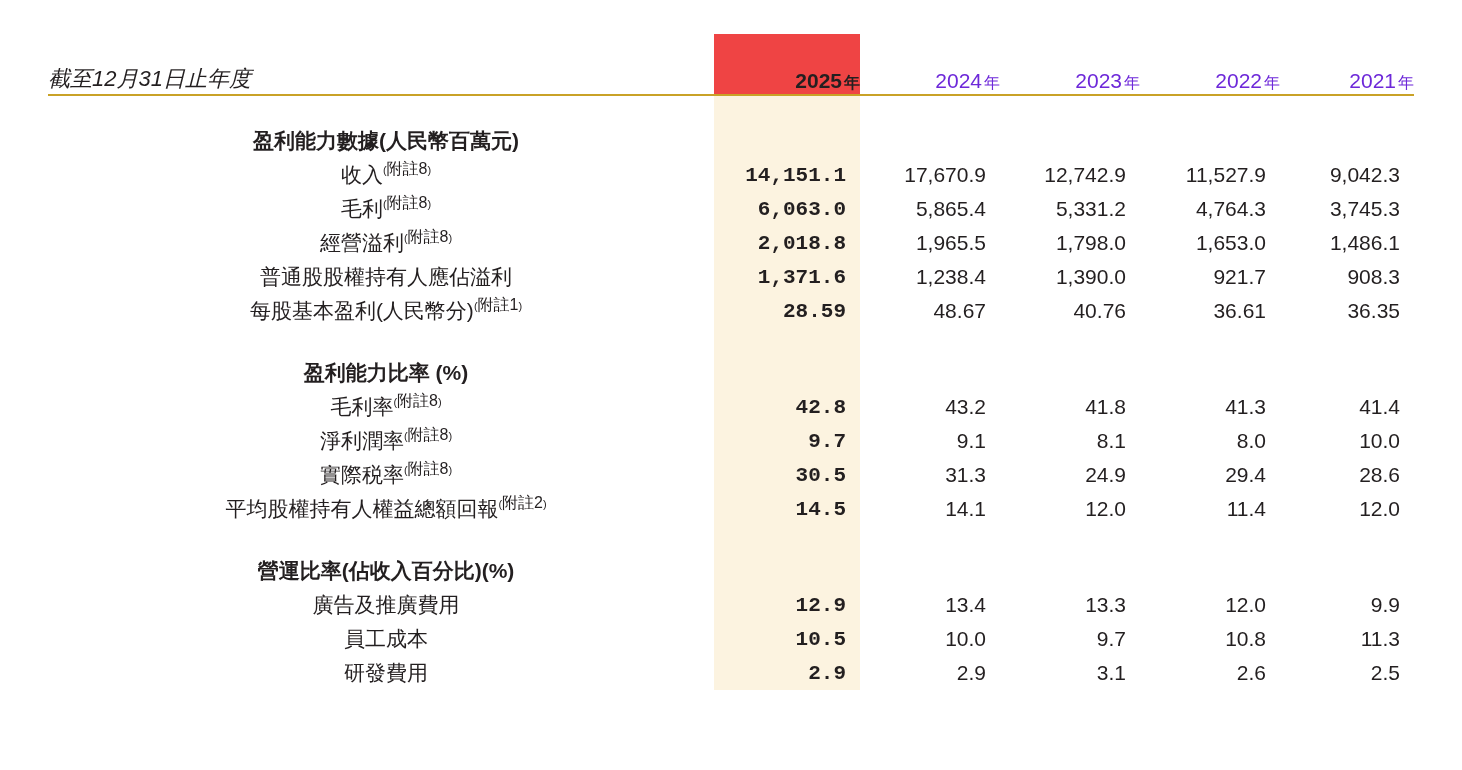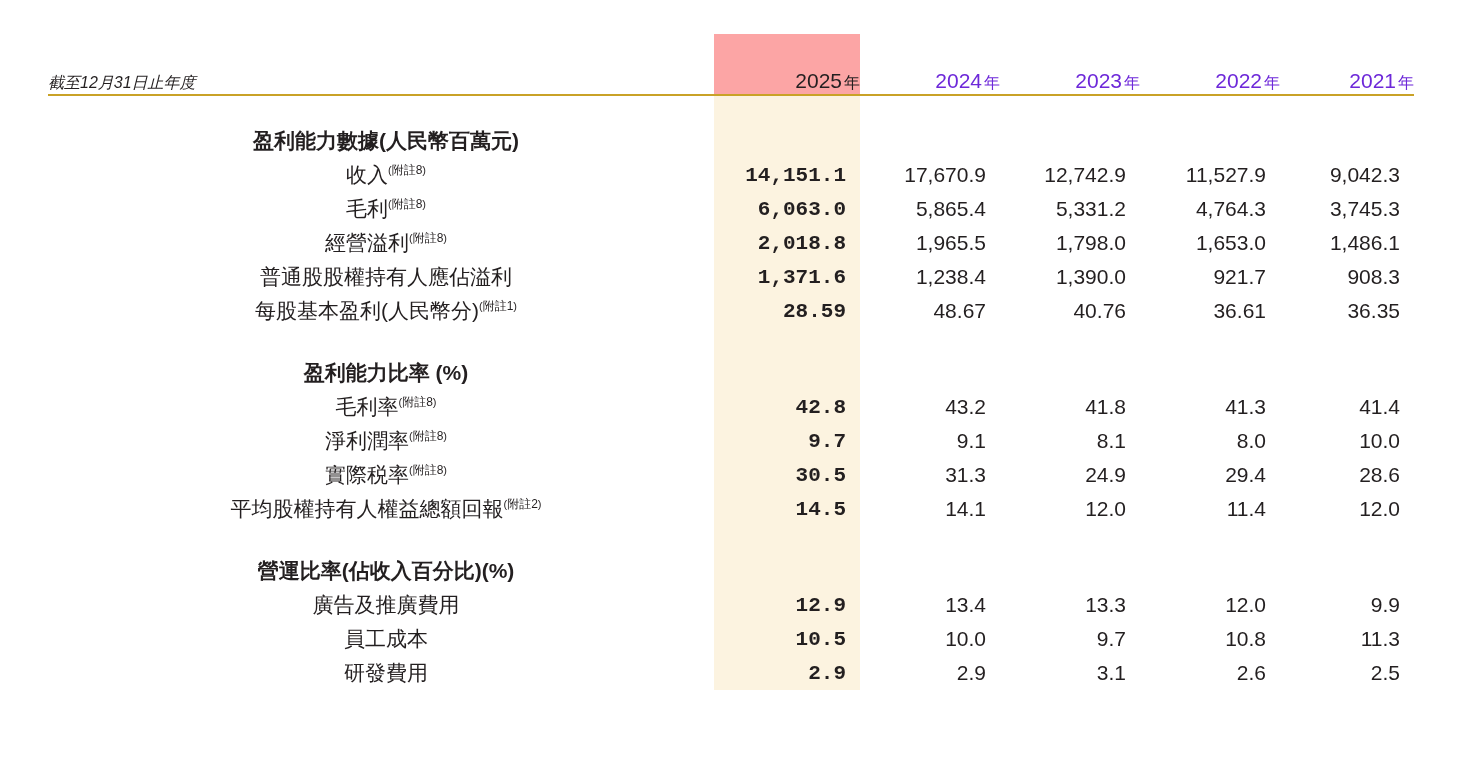--- a/index.html
+++ b/index.html
@@ -36,37 +36,37 @@
 
   thead tr.head-row th {
     padding: 0;
     vertical-align: bottom;
     border-bottom: 2px solid #c9a227;
     height: 60px;
   }
   .head-label {
     text-align: left;
     font-style: italic;
-    font-size: 16px;
+    font-size: 22px;
     color: #231f20;
     font-weight: normal;
     padding-bottom: 14px;
     padding-left: 10px;
   }
   .head-year {
     text-align: right;
     font-size: 21px;
     font-weight: normal;
     color: #6d28d9;
     padding-bottom: 14px;
     padding-right: 14px;
   }
   .head-year.current {
-    background: #fca5a5;
-    font-weight: normal;
+    background: #ef4444;
+    font-weight: bold;
     color: #231f20;
   }
   .yr-suffix {
     font-size: 16px;
     padding-left: 2px;
   }
 
   tbody td {
     padding: 0;
     height: 34px;
@@ -95,21 +95,21 @@
   }
   tr.section td.num.current { background: #fcf3e0; }
   tr.spacer td { height: 22px; }
   tr.spacer td.current { background: #fcf3e0; }
 
   sup {
     font-size: 11px;
     vertical-align: super;
     line-height: 0;
   }
-  .note-paren { font-size: 12px; }
+  .note-paren { font-size: 16px; }
 </style>
 </head>
 <body>
 
 <div class="sheet">
   <table class="fin">
     <colgroup>
       <col class="c-label">
       <col class="c-y1">
       <col class="c-y2">

